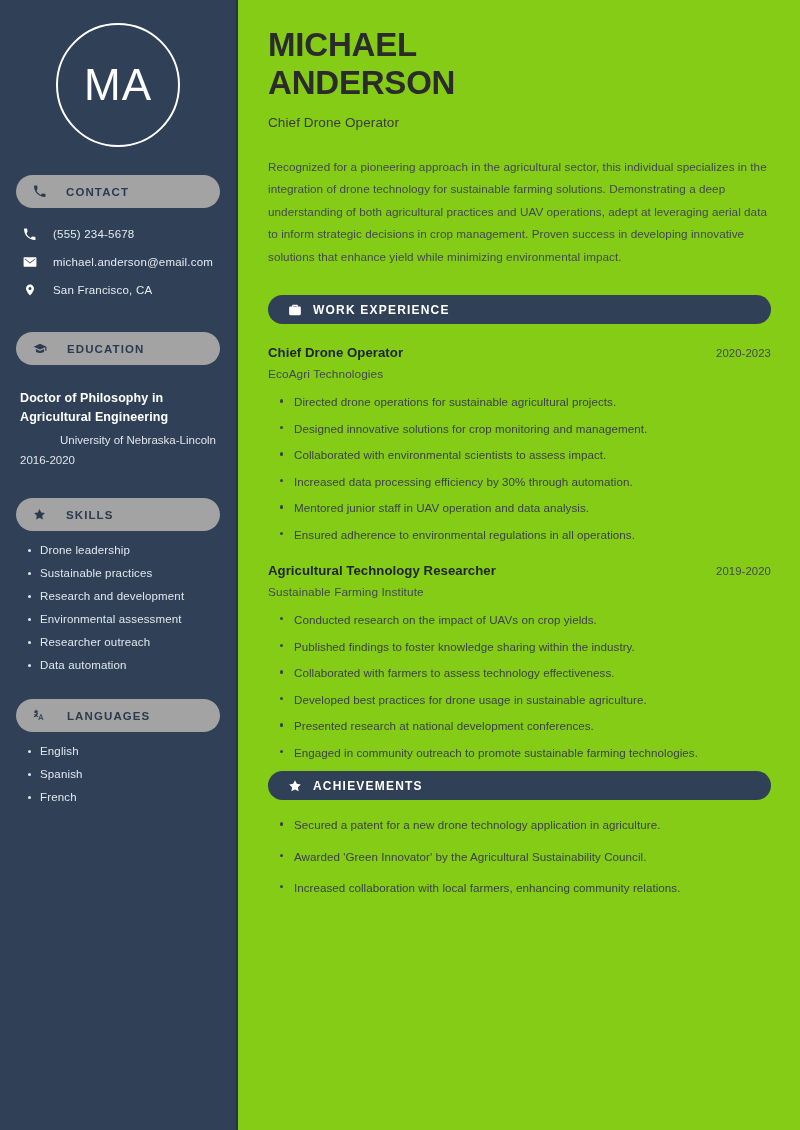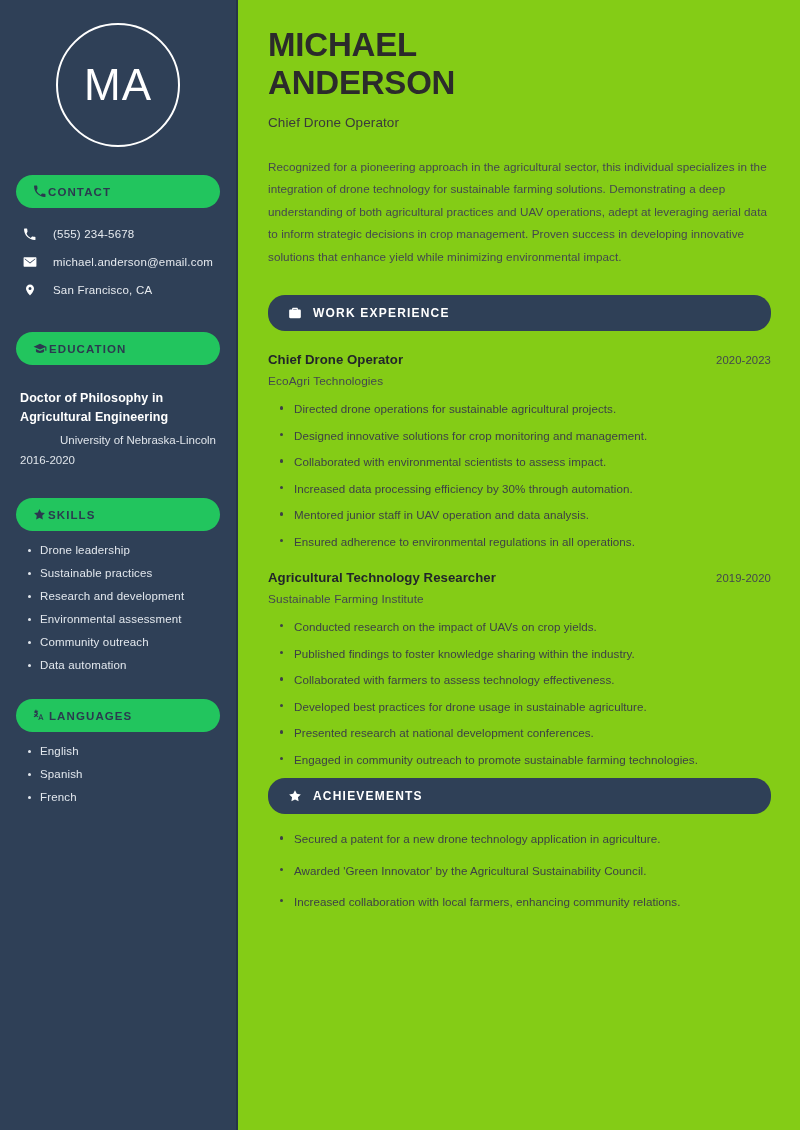--- a/index.html
+++ b/index.html
@@ -49,26 +49,26 @@
     font-weight: 400;
     letter-spacing: 1px;
     color: #ffffff;
     line-height: 1;
   }
 
   
   .pill {
     margin-top: 28px;
     height: 33px;
-    background: #22c55e;
+    background: #a3a3a3;
     border-radius: 17px;
     display: flex;
     align-items: center;
     padding-left: 17px;
-    gap: 2px;
+    gap: 20px;
   }
   .pill-label {
     font-size: 11.5px;
     font-weight: bold;
     letter-spacing: 1.1px;
     color: #2b3a4f;
     text-transform: uppercase;
   }
   .pill .ic { display: flex; align-items: center; }
   .pill .ic svg { display: block; }
@@ -157,21 +157,21 @@
     font-size: 11.7px;
     color: #44484e;
     line-height: 1.92;
     margin-top: 26px;
     letter-spacing: 0.05px;
   }
 
   
   .banner {
     margin-top: 27px;
-    height: 36px;
+    height: 29px;
     background: #2f4057;
     border-radius: 17px;
     display: flex;
     align-items: center;
     padding-left: 20px;
     gap: 11px;
   }
   .banner-label {
     font-size: 12px;
     font-weight: bold;
@@ -303,21 +303,21 @@
         </svg>
       </span>
       <span class="pill-label">SKILLS</span>
     </div>
 
     <ul class="side-list">
       <li>Drone leadership</li>
       <li>Sustainable practices</li>
       <li>Research and development</li>
       <li>Environmental assessment</li>
-      <li>Community outreach</li>
+      <li>Researcher outreach</li>
       <li>Data automation</li>
     </ul>
 
     <div class="pill">
       <span class="ic">
         <svg width="14" height="14" viewBox="0 0 24 24" fill="#2b3a4f">
           <path d="M2.5 3h6.2v1.7H6.6v1.5h2.1c-.15 2.2-.9 3.9-2 5.1.75.6 1.6 1.05 2.5 1.35l-.7 1.6c-1.1-.4-2.1-1-2.95-1.75-.85.75-1.85 1.35-2.95 1.75L1 12.65c.9-.3 1.75-.75 2.5-1.35-.65-.7-1.15-1.55-1.5-2.5l1.55-.55c.25.7.6 1.3 1.05 1.8.7-.85 1.15-1.95 1.3-3.35H2.5V3zm1.6 0V1.3h1.8V3h-1.8z"></path>
           <path d="M14.6 9.2h3.6l-1.8-5.1-1.8 5.1zm.85-7.2h2l4.4 12.1h-1.95l-1-2.9h-4.9l-1 2.9h-1.95L15.45 2z" transform="translate(0 7.5) scale(0.82)"></path>
         </svg>
       </span>

